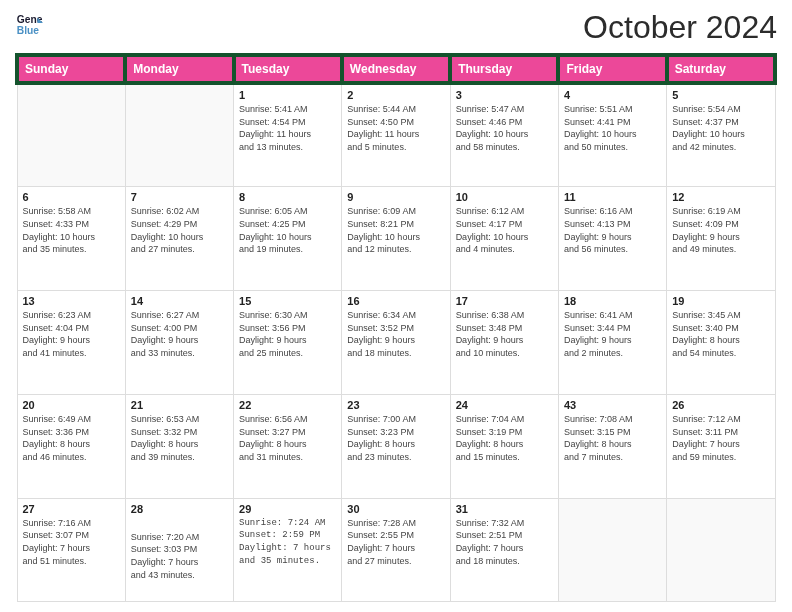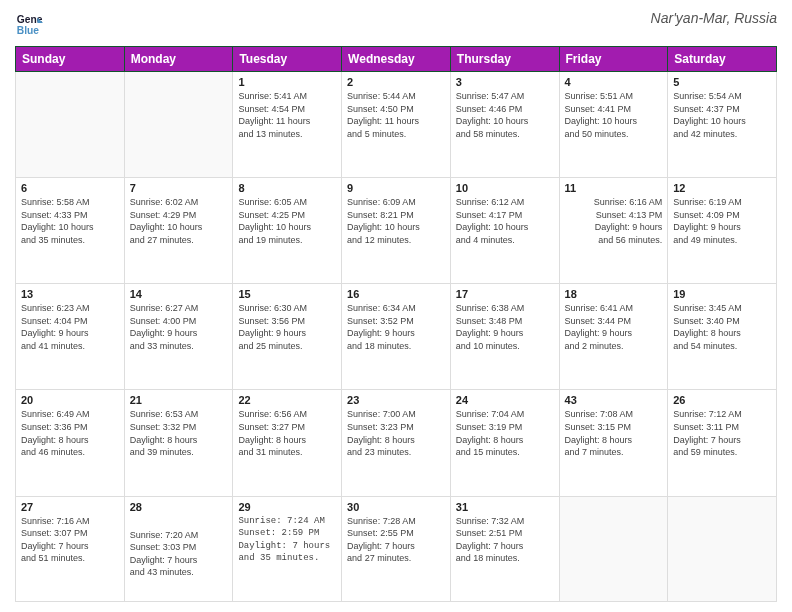--- a/index.html
+++ b/index.html
@@ -47,27 +47,27 @@
       font-style: italic;
     }
     .calendar {
       flex: 1;
       border: 1px solid #ccc;
       border-collapse: collapse;
       width: 100%;
       table-layout: fixed;
     }
     .calendar th {
-      background: #a21caf;
+      background: #ec4899;
       color: white;
       text-align: left;
       padding: 5px 6px;
       font-size: 12px;
       font-weight: bold;
-      border: 1px solid #14532d;
+      border: 4px solid #14532d;
     }
     .calendar td {
       border: 1px solid #ddd;
       vertical-align: top;
       padding: 4px 5px;
       font-size: 9.5px;
       color: #333;
       height: 88px;
     }
     .calendar td.empty {
@@ -94,21 +94,21 @@
 <div class="page">
   <div class="header">
     <div class="logo">
       <svg class="logo-icon" viewBox="0 0 30 30">
         <text x="2" y="14" font-size="11" font-weight="bold" fill="#1a1a2e">General</text>
         <text x="2" y="26" font-size="11" font-weight="bold" fill="#4a90c4">Blue</text>
         <polygon points="24,8 30,14 24,14" fill="#4a90c4"></polygon>
       </svg>
     </div>
     <div class="title-section">
-      <div class="location">Nar'yan-Mar, Russia</div>
+      <div class="month-title">October 2024</div>
     </div>
   </div>
 
   <table class="calendar">
     <thead>
       <tr>
         <th>Sunday</th>
         <th>Monday</th>
         <th>Tuesday</th>
         <th>Wednesday</th>
@@ -188,21 +188,21 @@
           </td>
           <td>
             <div class="day-number">10</div>
             <div class="day-info" style="white-space: pre-line;">Sunrise: 6:12 AM
 Sunset: 4:17 PM
 Daylight: 10 hours
 and 4 minutes.</div>
           </td>
           <td>
             <div class="day-number">11</div>
-            <div class="day-info" style="white-space: pre-line; text-align: right;">Sunrise: 6:16 AM
+            <div class="day-info" style="white-space: pre-line;">Sunrise: 6:16 AM
 Sunset: 4:13 PM
 Daylight: 9 hours
 and 56 minutes.</div>
           </td>
           <td>
             <div class="day-number">12</div>
             <div class="day-info" style="white-space: pre-line;">Sunrise: 6:19 AM
 Sunset: 4:09 PM
 Daylight: 9 hours
 and 49 minutes.</div>

